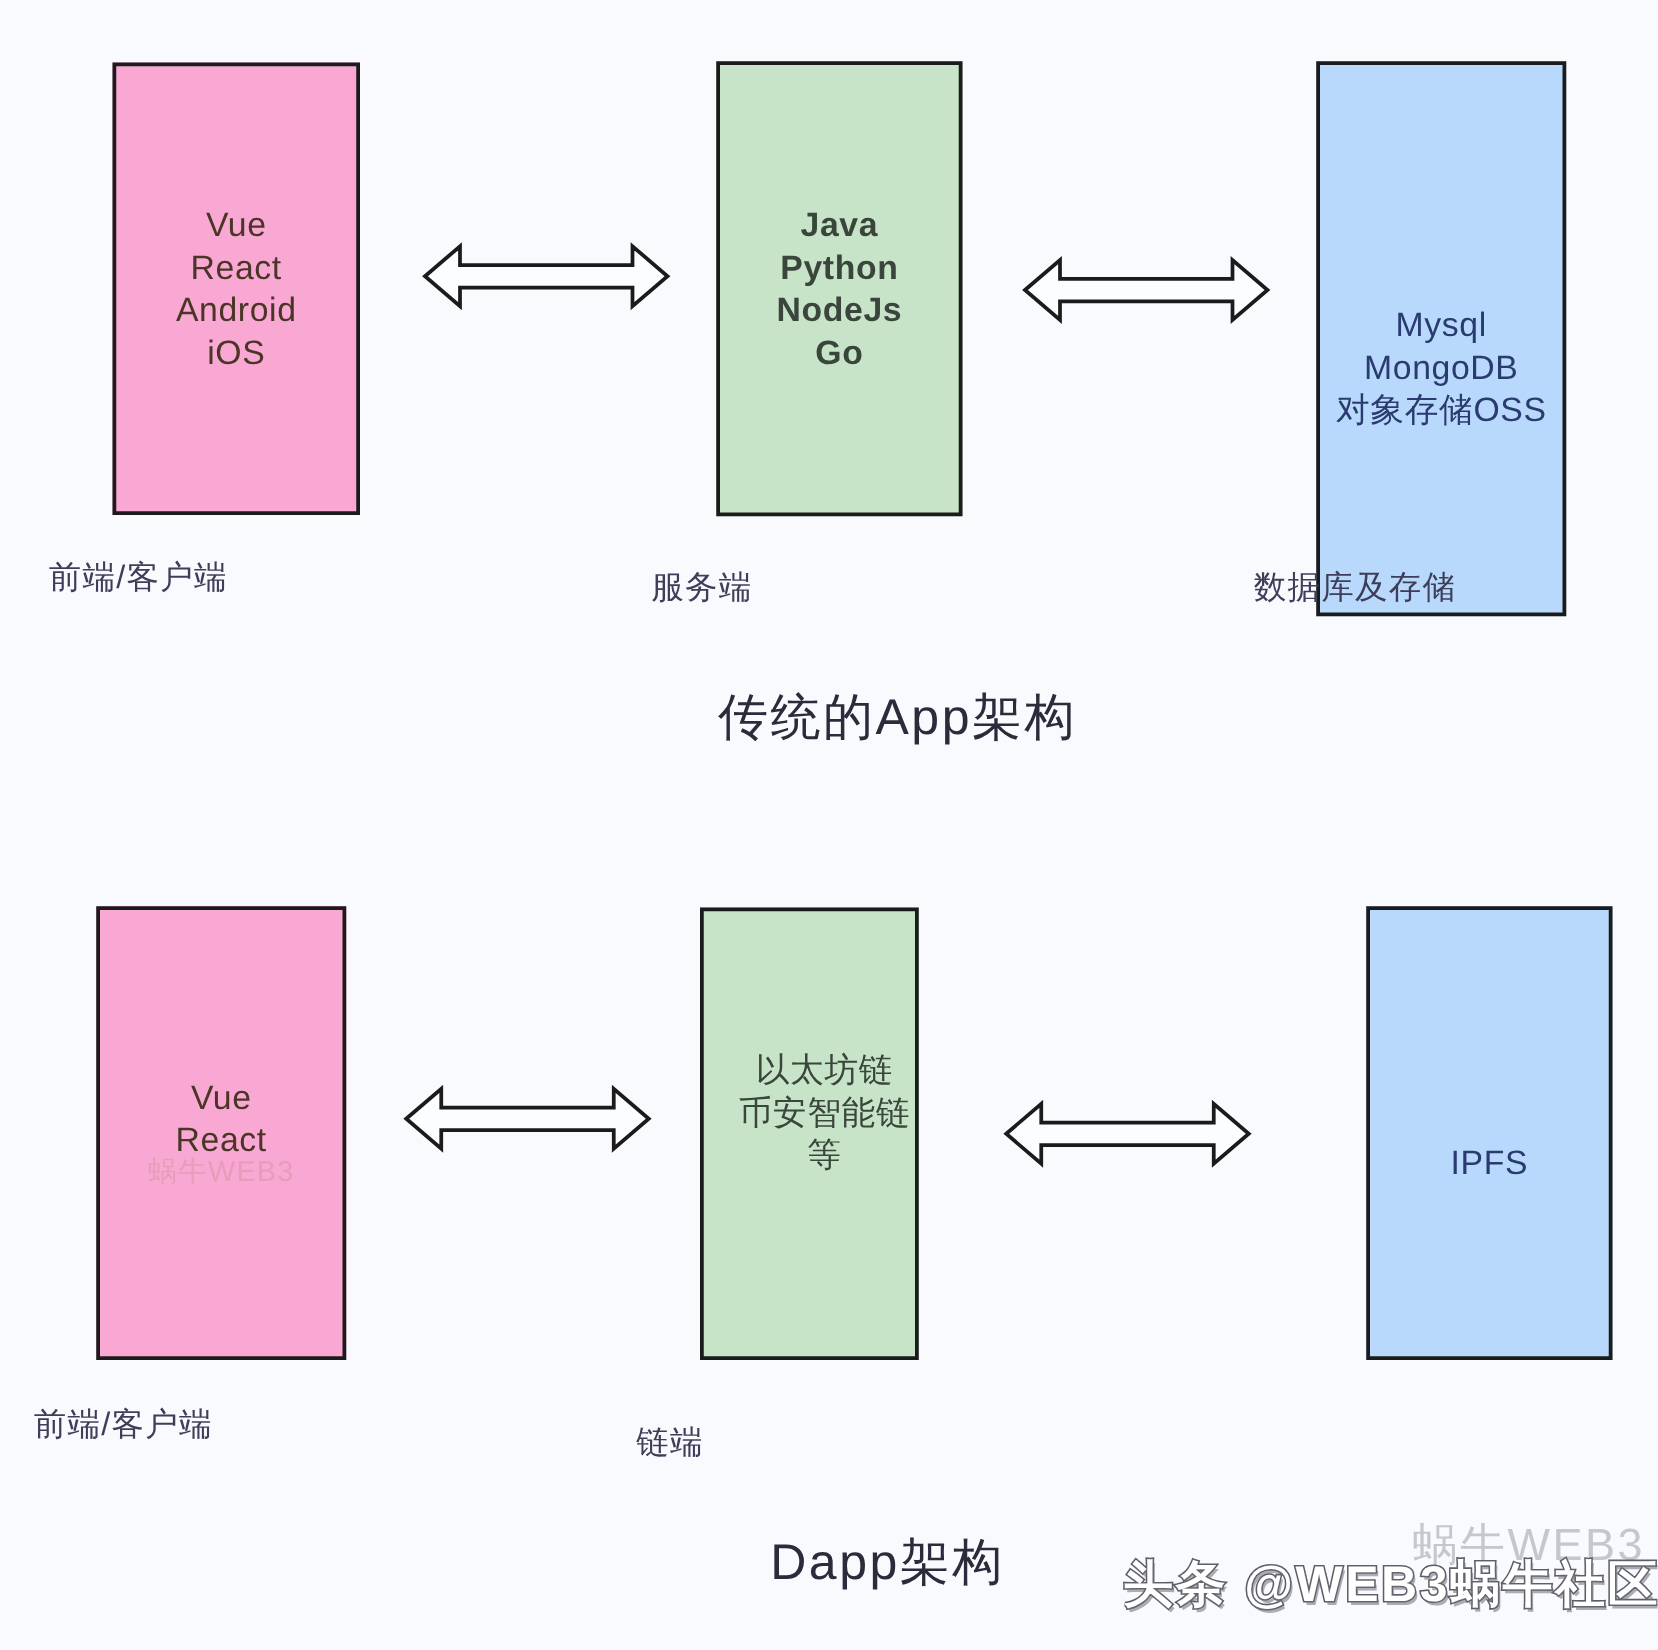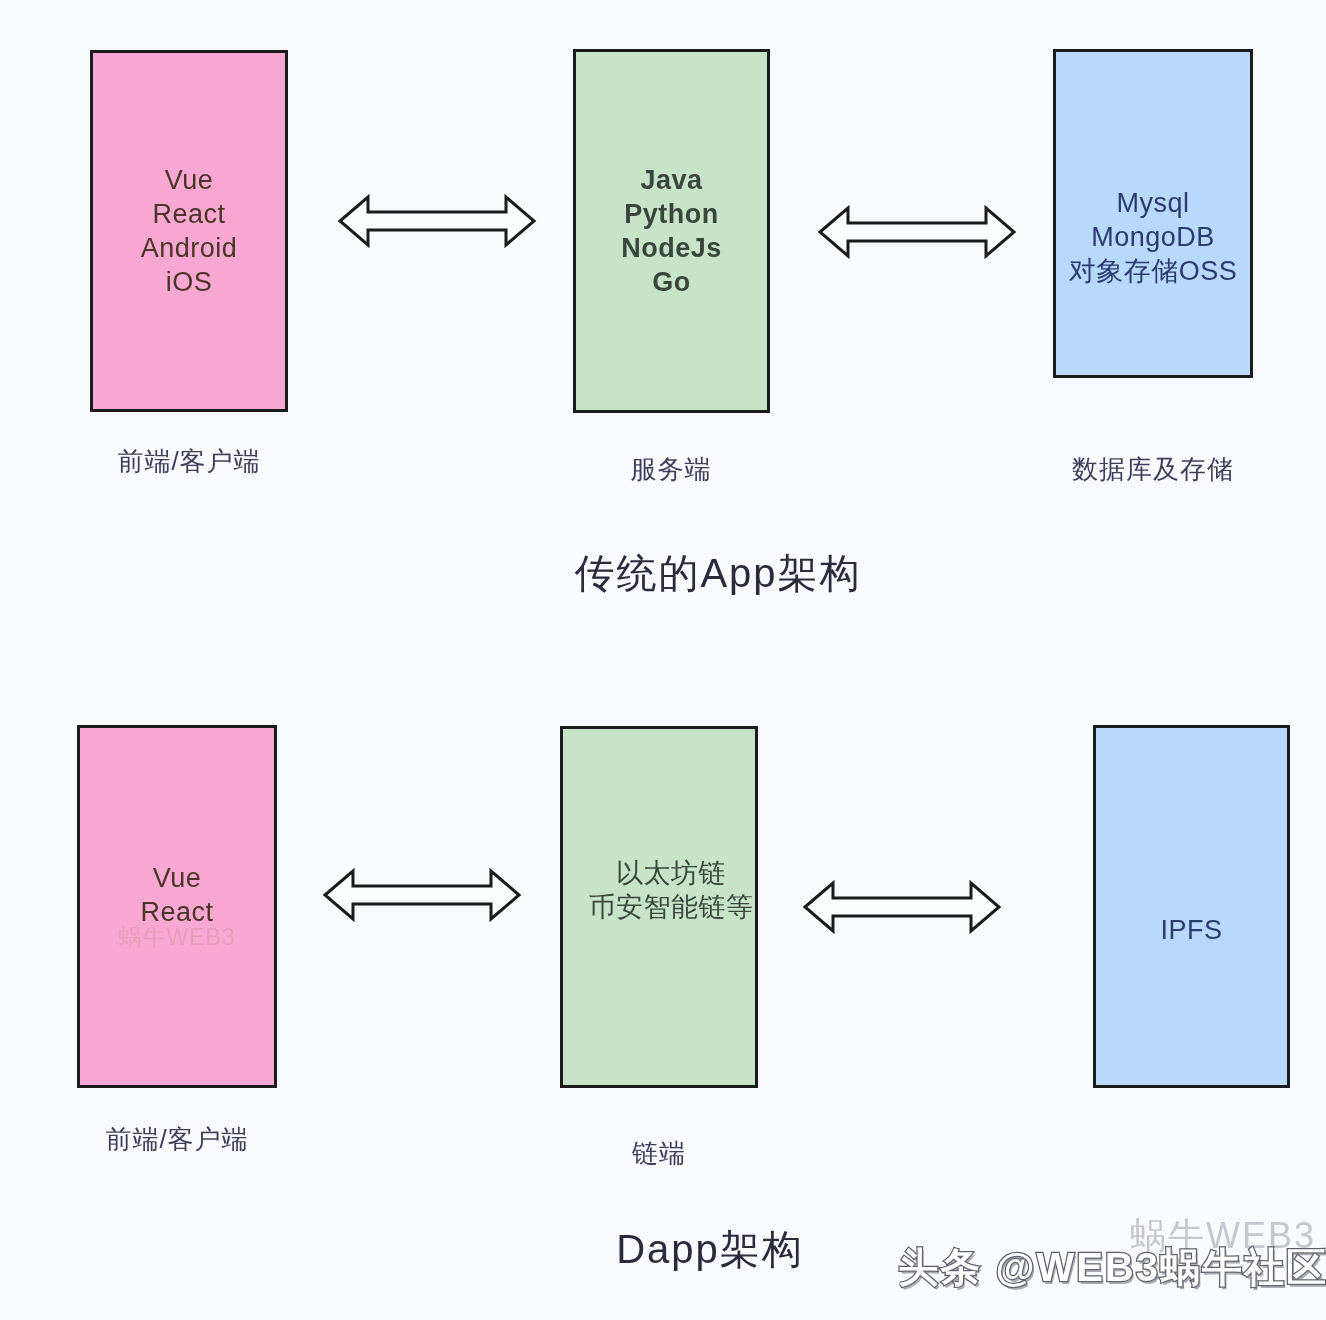--- a/index.html
+++ b/index.html
@@ -30,34 +30,34 @@
   }
   .orange { background: #f9a8d4; }
   .green  { background: #C7E4C8; }
   .blue   { background: #B8D9FB; }
   .orange .box-text { color: #4A3526; }
   .green  .box-text { color: #3A463C; }
   .blue   .box-text { color: #2A3B70; }
 
   #box-t-frontend { left: 90px;  top: 50px;  width: 198px; height: 362px; }
   #box-t-server   { left: 573px; top: 49px;  width: 197px; height: 364px; font-weight: bold; }
-  #box-t-storage  { left: 1053px;top: 49px;  width: 200px; height: 329px; }
+  #box-t-storage  { left: 1053px;top: 49px;  width: 200px; height: 444px; }
   #box-d-frontend { left: 77px;  top: 725px; width: 200px; height: 363px; }
-  #box-d-chain    { left: 560px; top: 726px; width: 198px; height: 362px; padding-left: 24px; }
+  #box-d-chain    { left: 560px; top: 726px; width: 175px; height: 362px; padding-left: 24px; }
   #box-d-offchain { left: 1093px;top: 725px; width: 197px; height: 363px; }
 
   .text-lower { padding-top: 46px; }      
   .text-upper { padding-bottom: 34px; }   
   .text-upper-sm { padding-bottom: 24px; }
 
   
   .box-label {
     position: absolute;
     width: 300px;
-    text-align: center;
+    text-align: left;
     font-size: 26px;
     line-height: 34px;
     color: #3E3E5A;
     letter-spacing: 1px;
   }
   #label-t-frontend { left: 39px;   top: 444px; }
   #label-t-server   { left: 521px;  top: 452px; }
   #label-t-storage  { left: 1003px; top: 452px; }
   #label-d-frontend { left: 27px;   top: 1122px; }
   #label-d-chain    { left: 509px;  top: 1136px; }

